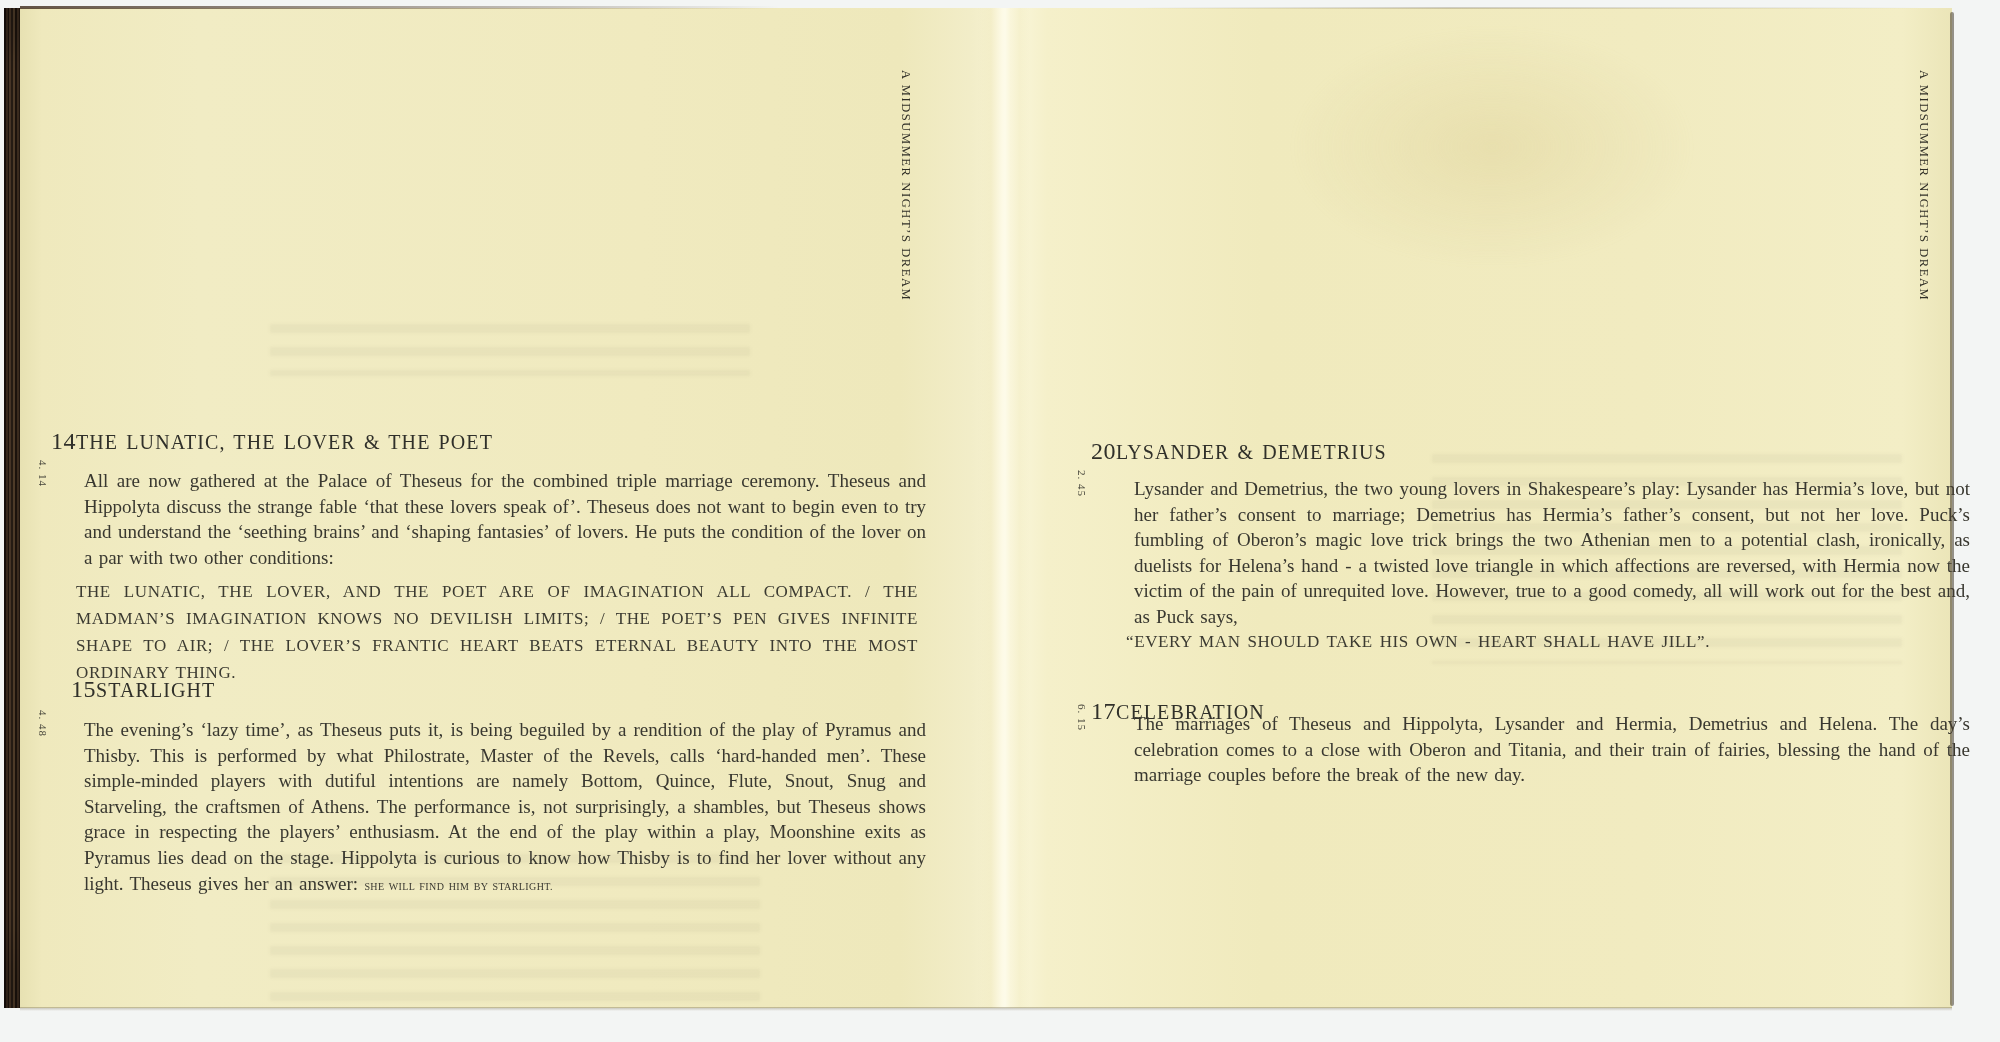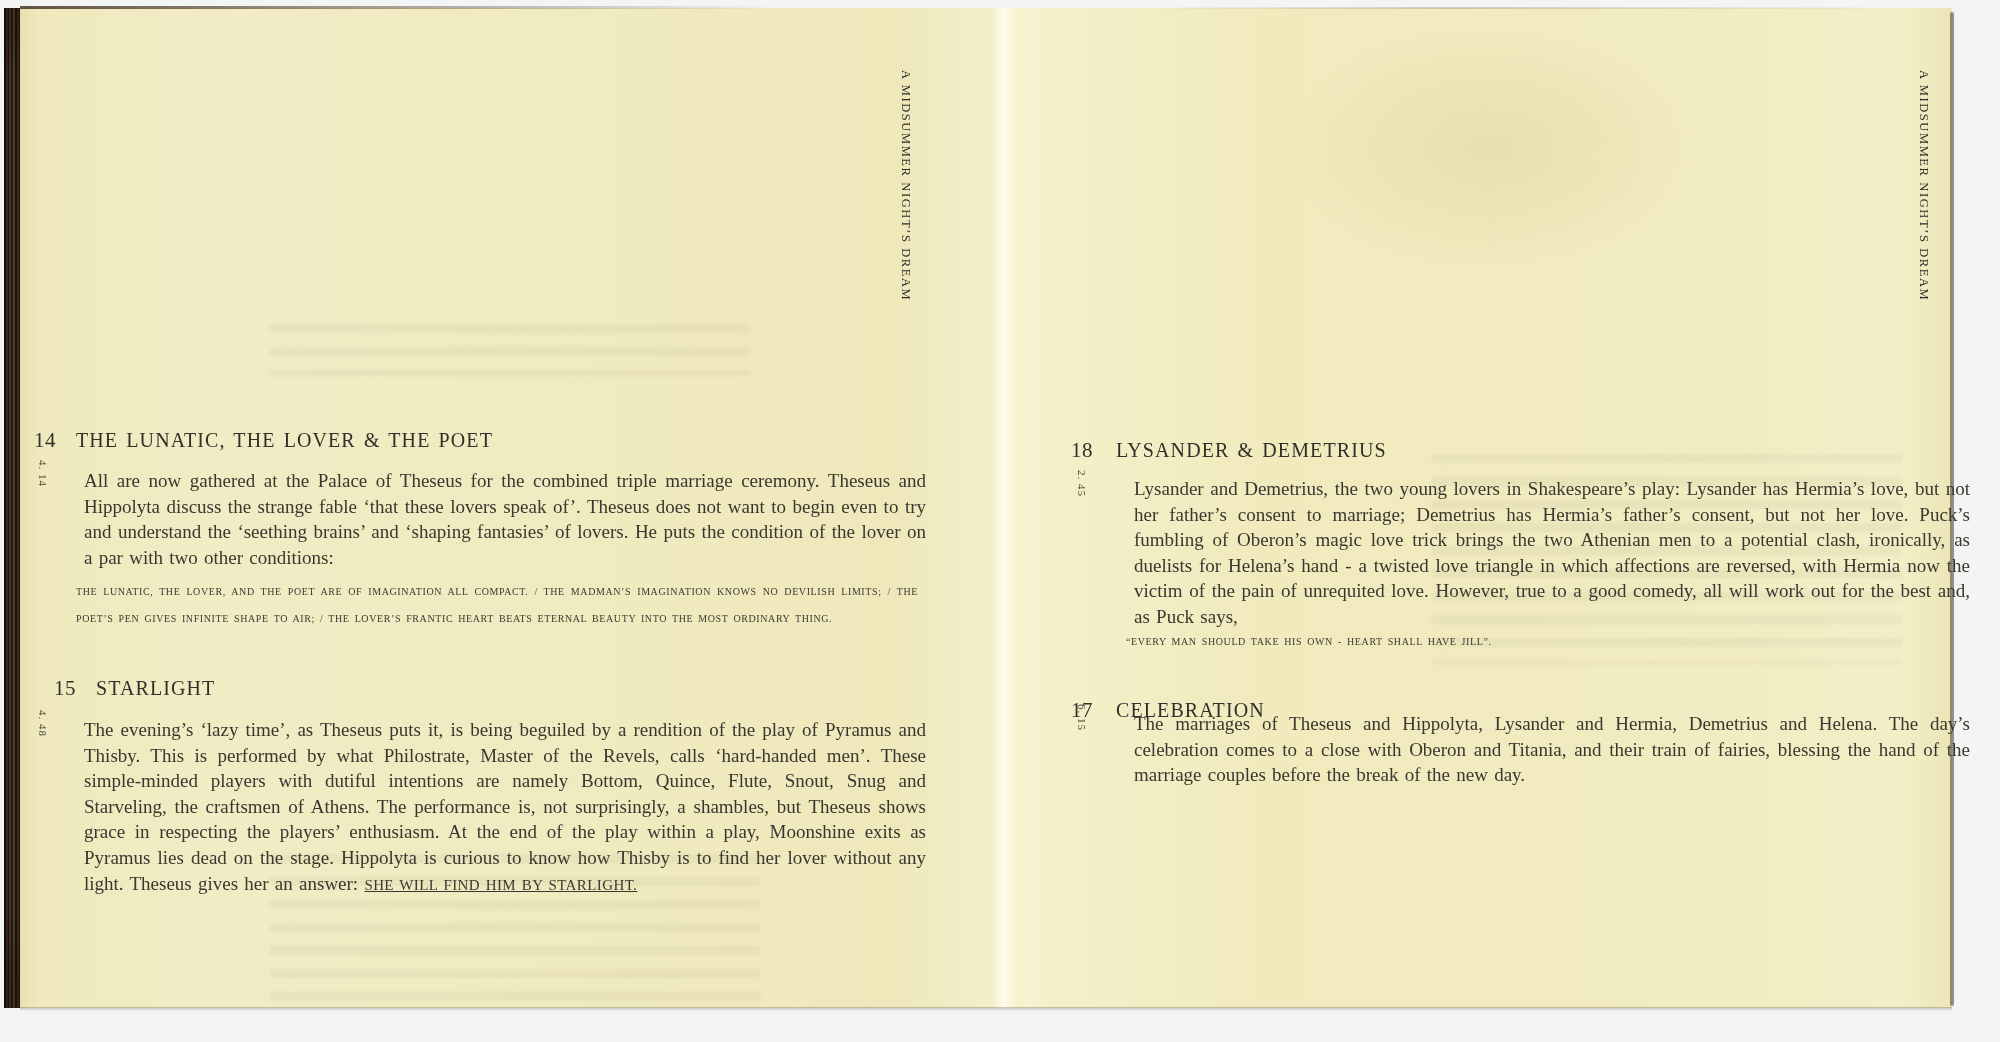--- a/index.html
+++ b/index.html
@@ -58,39 +58,39 @@
   .side-title{
     position:absolute;
     writing-mode:vertical-rl;text-orientation:mixed;
     font-size:12.5px;letter-spacing:1.6px;color:#2f2e26;white-space:nowrap;
   }
   .page-left .side-title{left:878px;top:62px;}
   .page-right .side-title{left:914px;top:62px;}
 
   
   .track-head{position:absolute;color:#30302a;font-size:20px;white-space:nowrap;}
-  .track-head .tnum{display:inline-block;font-size:21px;letter-spacing:.5px;}
+  .track-head .tnum{display:inline-block;font-size:24px;letter-spacing:.5px;text-align:right;}
   .track-head .ttitle{letter-spacing:1.1px;word-spacing:2px;}
   .page-left  .track-head .tnum{width:42px;}
   .page-right .track-head .tnum{width:45px;}
 
   .duration{
     position:absolute;writing-mode:vertical-rl;text-orientation:mixed;
     font-size:11px;letter-spacing:1px;color:#45443a;white-space:nowrap;
   }
 
   .body-par{
     position:absolute;margin:8px;text-align:justify;
     font-size:19px;line-height:25.6px;word-spacing:1.5px;color:#393830;
   }
   .caps-par{
     position:absolute;margin:0;text-align:justify;
-    font-size:10px;line-height:27px;letter-spacing:.6px;word-spacing:2px;color:#3b3a31;
+    font-size:17px;line-height:27px;letter-spacing:.6px;word-spacing:2px;color:#3b3a31;
   }
-  .caps-inline{font-size:15px;letter-spacing:.4px;text-decoration:underline;}
+  .caps-inline{font-size:10px;letter-spacing:.4px;}
 
   
   .page-left  .col{left:56px;width:842px;}
   .page-right .col{left:124px;width:836px;}
   .page-left  .track-head{left:14px;}
   .page-right .track-head{left:69px;}
   .page-left  .duration{left:17px;}
   .page-right .duration{left:74px;}
 
   
@@ -131,21 +131,21 @@
     <p class="body-par col" style="top:701px;"><span>The evening’s ‘lazy time’, as Theseus puts it, is being beguiled by a rendition of the play of Pyramus and Thisby.  This is performed by what Philostrate, Master of the Revels, calls ‘hard-handed men’. These simple-minded players with dutiful intentions are namely Bottom, Quince, Flute, Snout, Snug and Starveling, the craftsmen of Athens. The performance is, not surprisingly, a shambles, but Theseus shows grace in respecting the players’ enthusiasm.  At the end of the play within a play,  Moonshine exits as Pyramus lies dead on the stage.  Hippolyta is curious to know how Thisby is to find her lover without any light. Theseus gives her an answer: </span><span class="caps-inline">SHE WILL FIND HIM BY STARLIGHT.</span></p>
   </div>
 
   <div class="page page-right">
     <div class="ghost blob" style="left:280px;top:14px;width:420px;height:250px;"></div>
     <div class="ghost stripes" style="left:430px;top:446px;width:470px;height:210px;"></div>
 
     <div class="side-title">A MIDSUMMER NIGHT’S DREAM</div>
 
     <div class="track-head" style="top:430px;">
-      <span class="tnum">18</span><span class="ttitle">LYSANDER &amp; DEMETRIUS</span>
+      <span class="tnum">20</span><span class="ttitle">LYSANDER &amp; DEMETRIUS</span>
     </div>
     <div class="duration" style="top:462px;">2. 45</div>
     <p class="body-par col" style="top:460px;">Lysander and Demetrius, the two young lovers in Shakespeare’s play: Lysander has Hermia’s love, but not her father’s consent to marriage; Demetrius has Hermia’s father’s consent, but not her love. Puck’s fumbling of Oberon’s magic love trick brings the two Athenian men to a potential clash, ironically, as duelists for Helena’s hand - a twisted love triangle in which affections are reversed, with Hermia now the victim of the pain of unrequited love.  However, true to a good comedy, all will work out for the best and, as Puck says,</p>
     <p class="caps-par col" style="top:620px;">“EVERY MAN SHOULD TAKE HIS OWN - HEART SHALL HAVE JILL”.</p>
 
     <div class="track-head" style="top:662px;margin-top:28px;">
       <span class="tnum">17</span><span class="ttitle">CELEBRATION</span>
     </div>
     <div class="duration" style="top:696px;">6. 15</div>
     <p class="body-par col" style="top:695px;">The marriages of Theseus and Hippolyta, Lysander and Hermia, Demetrius and Helena. The day’s celebration comes to a close with Oberon and  Titania, and their train of fairies, blessing the hand of the marriage couples before the break of the new day.</p>

